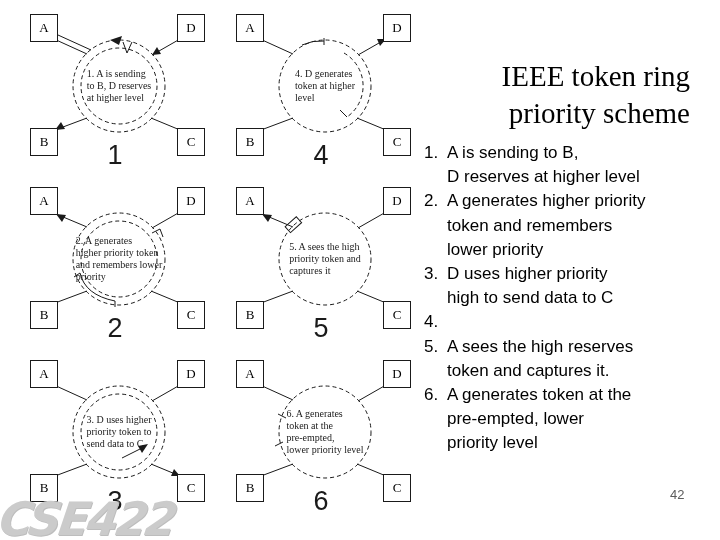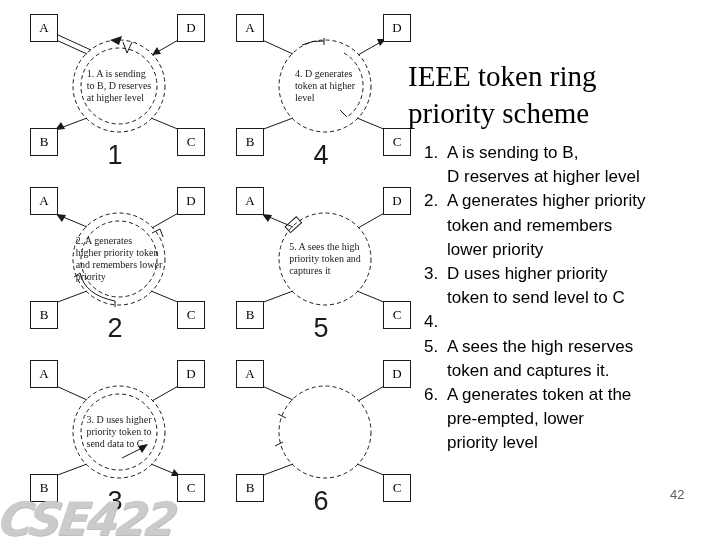--- a/index.html
+++ b/index.html
@@ -24,21 +24,21 @@
     display:flex;align-items:center;justify-content:center;text-align:left;
     font-family:"Liberation Serif", serif;font-size:10px;line-height:1.22;
     white-space:pre-line;color:#1a1a1a;
   }
   .dnum{
     position:absolute;left:0;right:10px;top:130px;text-align:center;
     font-size:27px;color:#1a1a1a;
   }
   
   .title{
-    position:absolute;left:408px;top:58px;width:282px;text-align:left;
+    position:absolute;left:408px;top:58px;width:282px;text-align:right;
     font-family:"Liberation Serif", serif;font-size:29px;line-height:37px;color:#000;
   }
   .steps{position:absolute;left:424px;top:141px;width:294px;font-size:17px;line-height:24.2px;}
   .step{display:flex;}
   .stepnum{flex:0 0 23px;}
   .steptext{white-space:pre-line;}
   .pagenum{position:absolute;left:650px;top:487px;font-size:13px;color:#5c5c5c;margin-left:20px;}
   .watermark{
     position:absolute;left:0px;top:492px;
     font-family:"DejaVu Sans", sans-serif;font-weight:bold;font-style:italic;
@@ -173,20 +173,24 @@
     <line x1="158" y1="29" x2="130" y2="45"></line>
     <line x1="33" y1="120" x2="65" y2="108"></line>
     <line x1="158" y1="120" x2="129" y2="108"></line>
     <line x1="50" y1="58" x2="58" y2="62"></line>
     <line x1="47" y1="90" x2="55" y2="86"></line>
   </svg>
   <div class="node tl">A</div>
   <div class="node tr">D</div>
   <div class="node bl">B</div>
   <div class="node br">C</div>
+  <div class="caption">6. A generates
+token at the
+pre-empted,
+lower priority level</div>
   <div class="dnum">6</div>
 </div>
 
 <div class="title">
   <div>IEEE token ring</div>
   <div>priority scheme</div>
 </div>
 
 <div class="steps">
   <div class="step">
@@ -196,21 +200,21 @@
   </div>
   <div class="step">
     <span class="stepnum">2.</span>
     <span class="steptext">A generates higher priority
 token and remembers
 lower priority</span>
   </div>
   <div class="step">
     <span class="stepnum">3.</span>
     <span class="steptext">D uses higher priority
-token to send level to C</span>
+high to send data to C</span>
   </div>
   <div class="step">
     <span class="stepnum">4.</span>
   </div>
   <div class="step">
     <span class="stepnum">5.</span>
     <span class="steptext">A sees the high reserves
 token and captures it.</span>
   </div>
   <div class="step">

